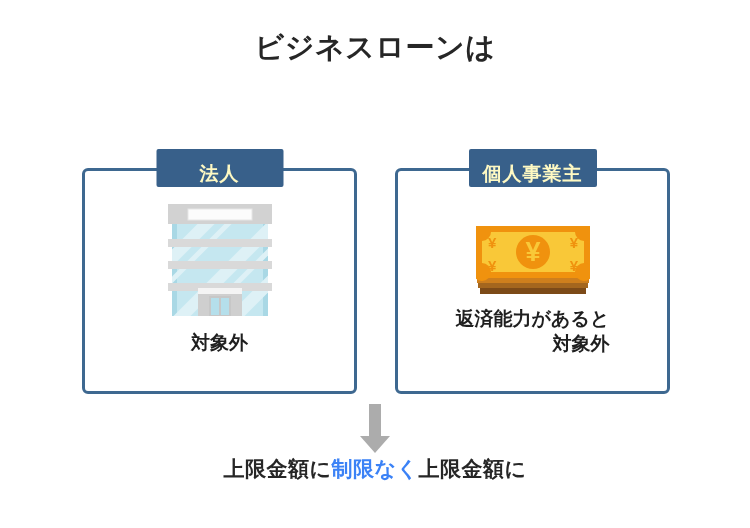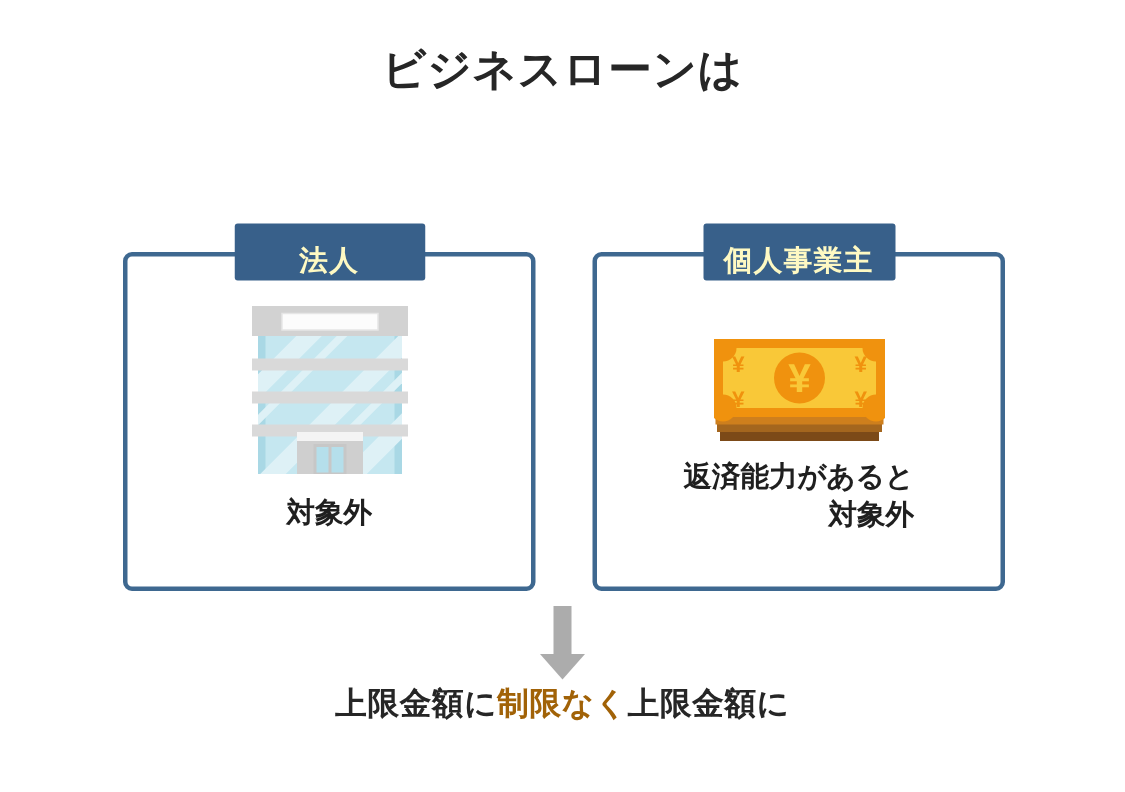--- a/index.html
+++ b/index.html
@@ -97,21 +97,21 @@
     position: absolute;
     top: 455px;
     left: 0;
     width: 100%;
     text-align: center;
     font-size: 21px;
     font-weight: bold;
     letter-spacing: 0.5px;
     color: #262626;
   }
-  .conclusion .hl { color: #a16207; }
+  .conclusion .hl { color: #3b82f6; }
 </style>
 </head>
 <body>
 
 <div class="canvas">
 
   <div class="title">
     <div>ビジネスローンは</div>
   </div>
 

